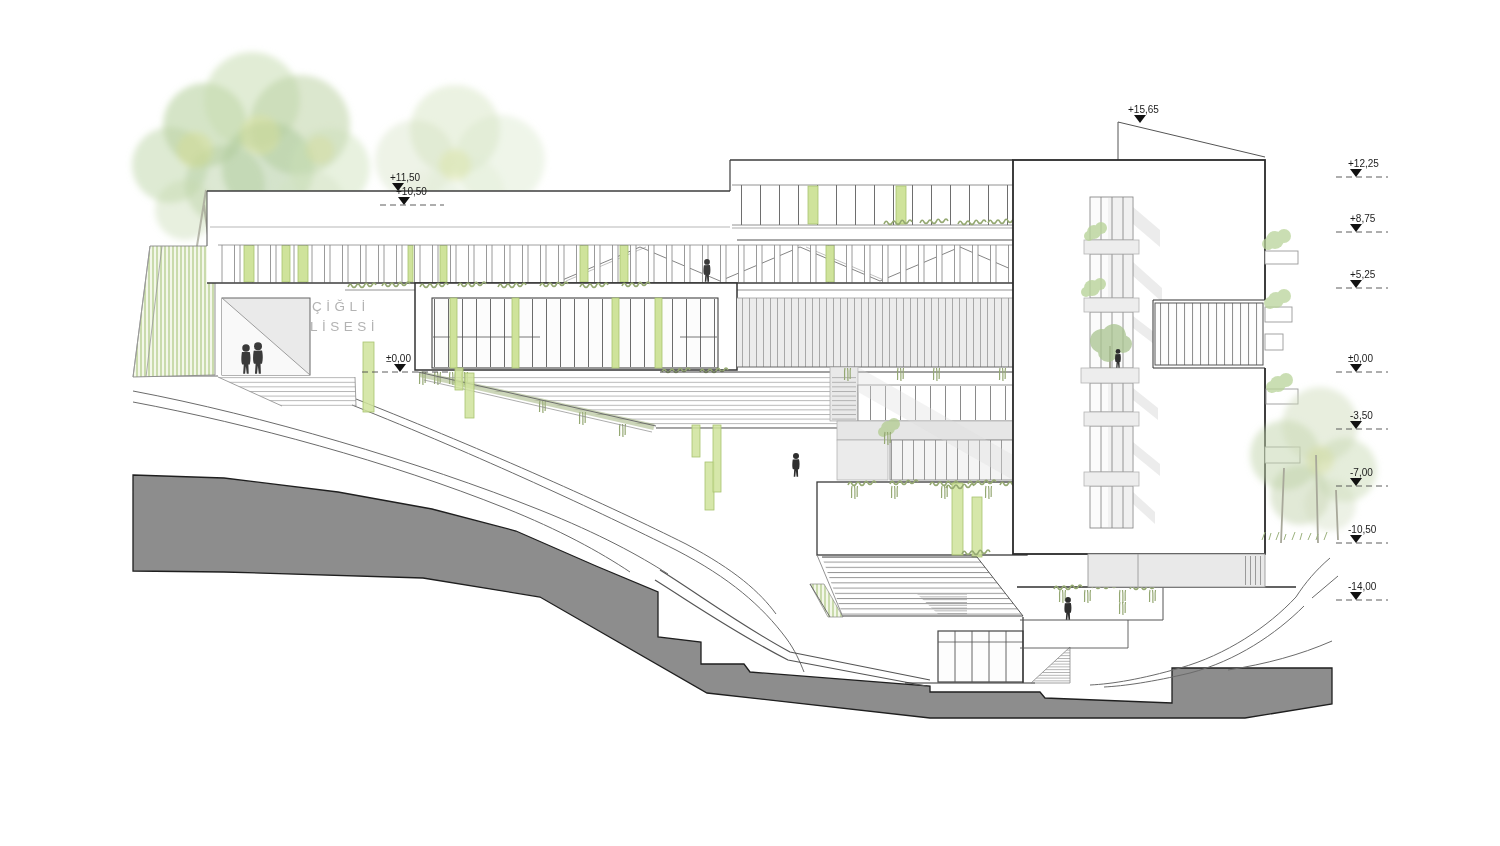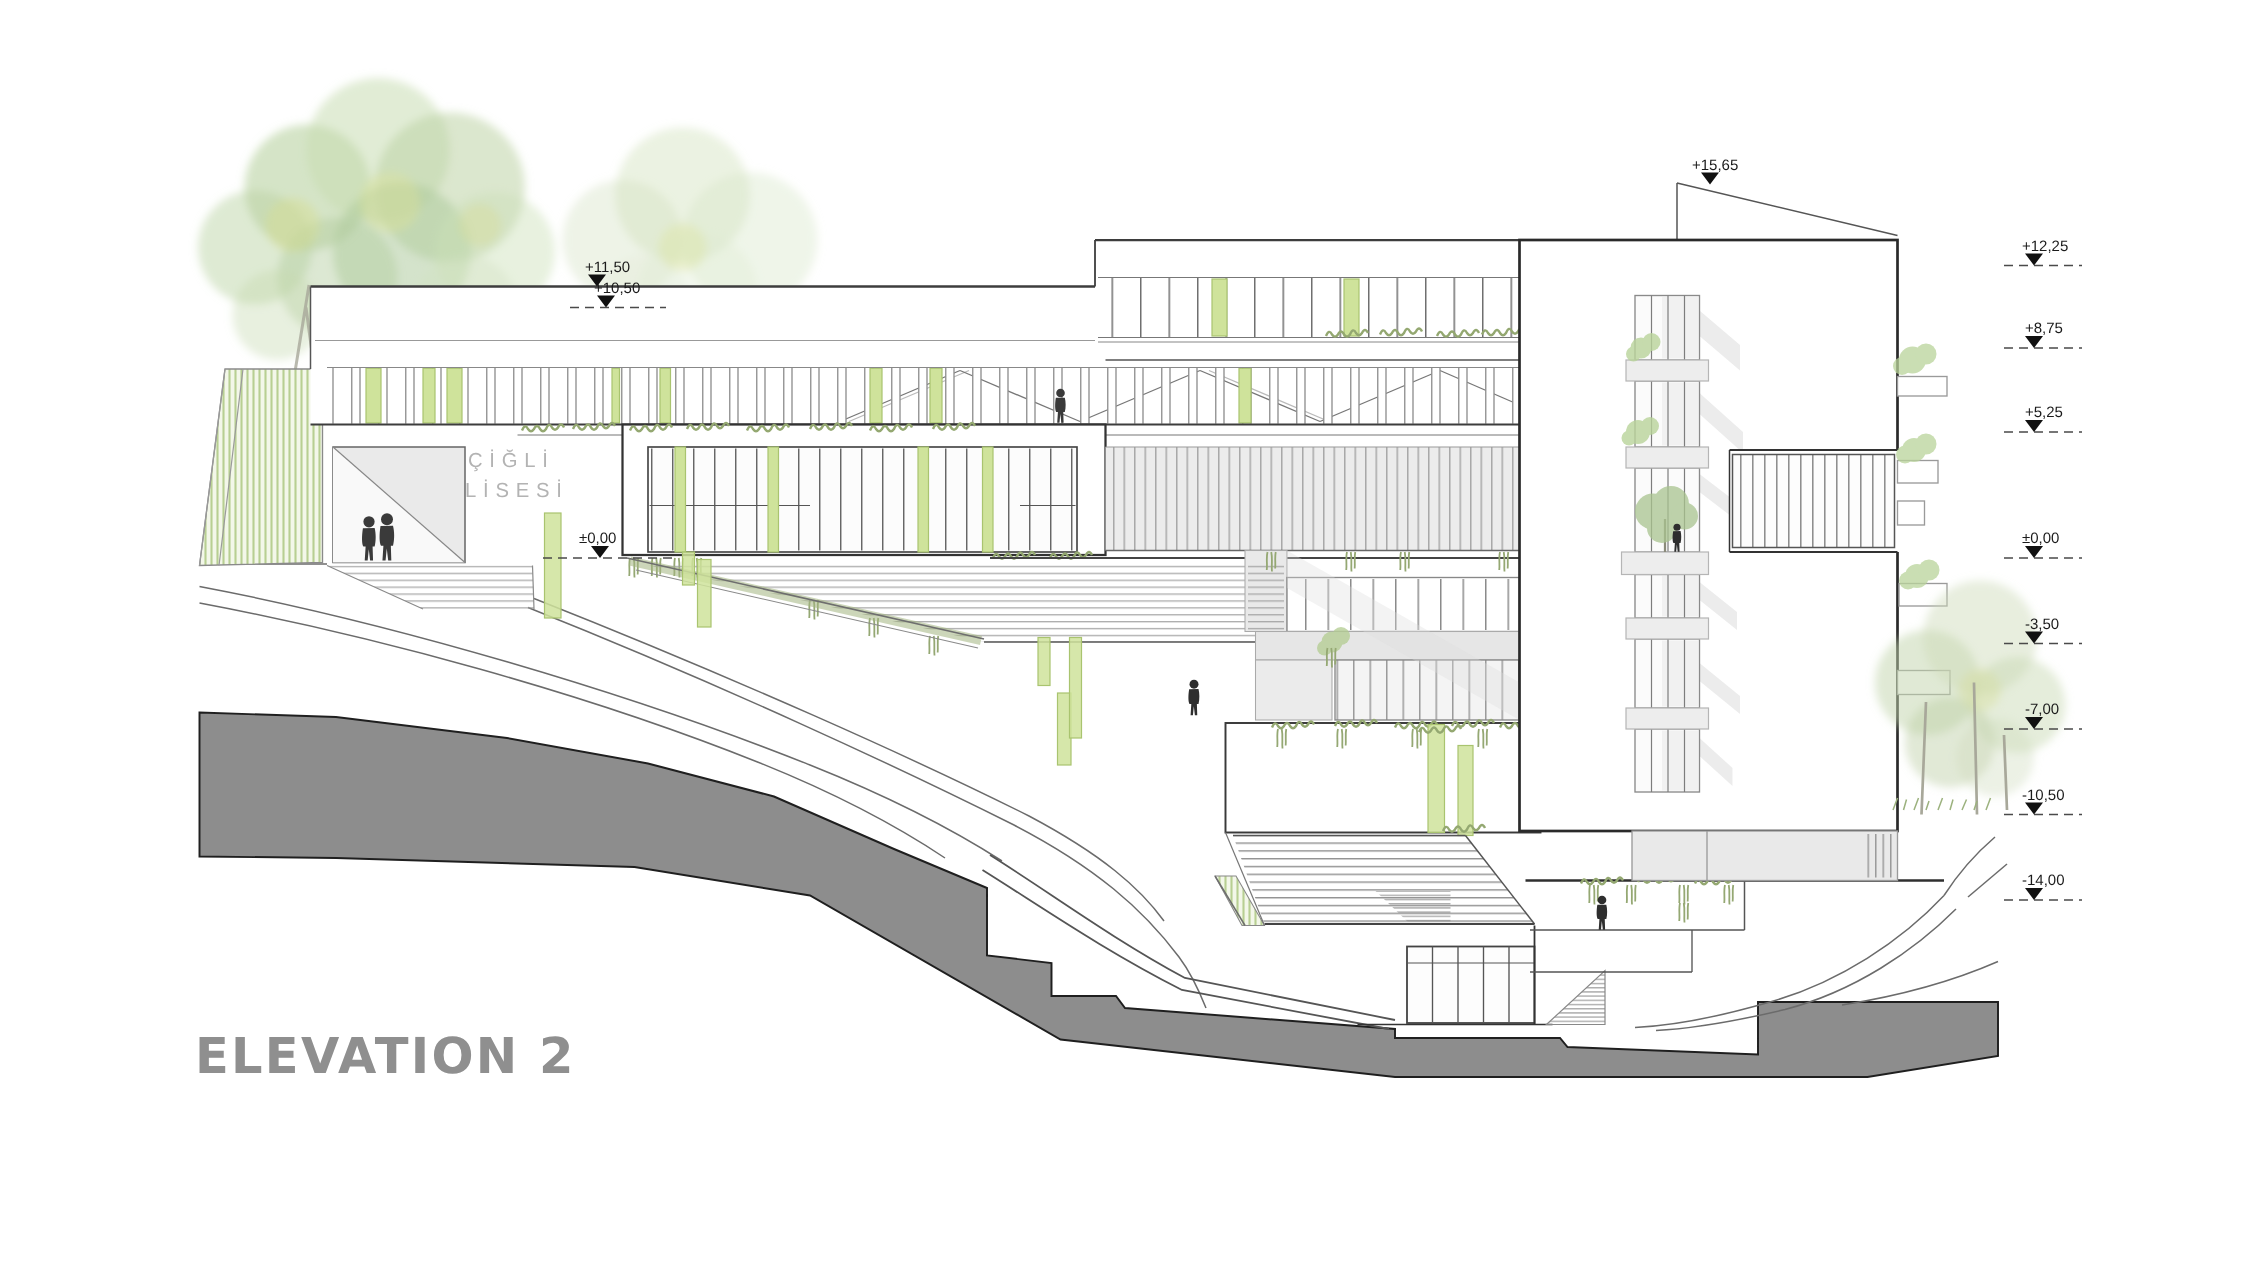--- a/index.html
+++ b/index.html
@@ -483,14 +483,13 @@
       <polygon points="1350,535 1362,535 1356,543" fill="#111111"></polygon>
       <text class="mtxt" x="1348" y="533">-10,50</text>
 
       <line x1="1336" y1="600" x2="1388" y2="600" stroke="#4a4a4a" stroke-width="0.9" stroke-dasharray="6 4"></line>
       <polygon points="1350,592 1362,592 1356,600" fill="#111111"></polygon>
       <text class="mtxt" x="1348" y="590">-14,00</text>
     </g>
   </g>
 </svg>
 
-<div class="title">ELEVATION 2</div>
 </div>
 
 </body></html>

